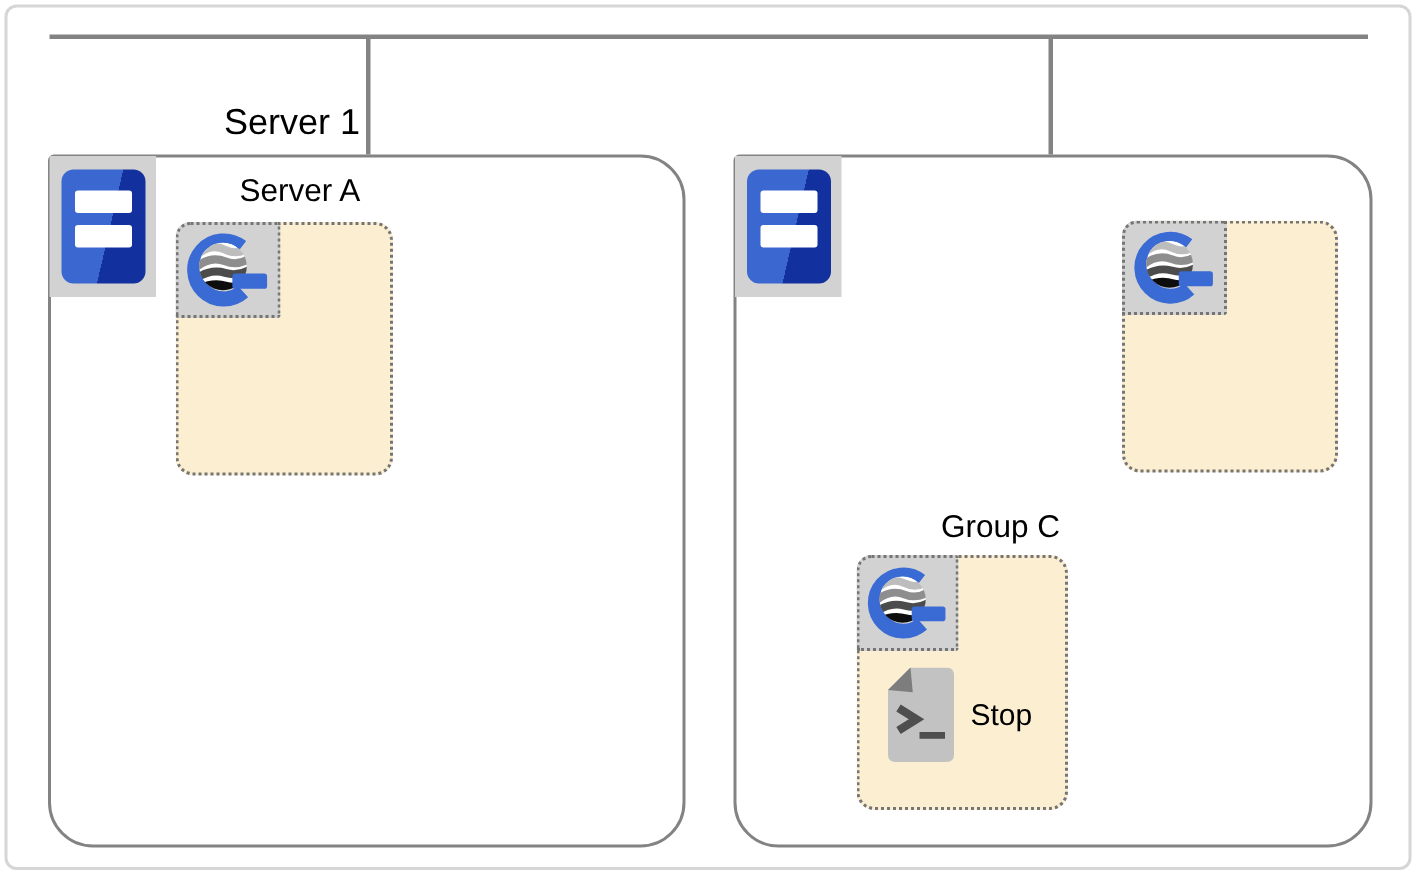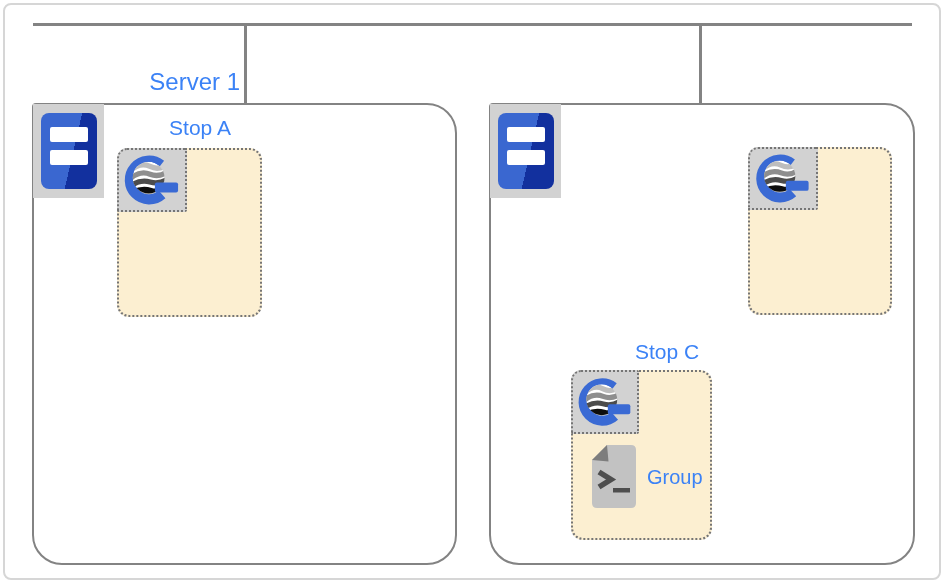--- a/index.html
+++ b/index.html
@@ -2,21 +2,21 @@
 <html><head>
 <meta charset="utf-8">
 <style>
   html,body{margin:0;padding:0;background:#ffffff;font-family:"Liberation Sans",sans-serif;}
   .canvas{position:relative;width:948px;height:586px;background:#ffffff;overflow:hidden;}
   .frame{position:absolute;left:3px;top:3px;width:938px;height:577px;border:2px solid #d6d6d6;border-radius:8px;box-sizing:border-box;}
   .line{position:absolute;background:#838383;}
   .trunk{left:33px;top:23px;width:879px;height:3px;}
   .drop1{left:244px;top:25px;width:3px;height:78px;}
   .drop2{left:699px;top:25px;width:3px;height:78px;}
-  .label{position:absolute;color:#3b82f6;white-space:nowrap;}
+  .label{position:absolute;color:#000000;white-space:nowrap;}
   .server-label{font-size:24px;width:150px;text-align:right;top:68px;}
   .sl1{left:90px;}
   .sl2{left:538px;}
   .group-label{font-size:21px;width:140px;text-align:center;}
   .gl-a{left:130px;top:116px;}
   .gl-b{left:768px;top:117px;}
   .gl-c{left:597px;top:340px;}
   .stop-label{font-size:20px;left:647px;top:466px;width:70px;text-align:left;}
   .server-box{position:absolute;top:103px;width:425px;height:462px;background:#ffffff;
     border:2.5px solid #838383;border-radius:4px 30px 30px 30px;box-sizing:border-box;}
@@ -66,22 +66,22 @@
       <div class="bar bar2"></div>
     </div>
   </div>
   <div class="server-icon si2">
     <div class="tower">
       <div class="bar bar1"></div>
       <div class="bar bar2"></div>
     </div>
   </div>
 
-  <div class="label group-label gl-a">Stop A</div>
-  <div class="label group-label gl-c">Stop C</div>
+  <div class="label group-label gl-a">Server A</div>
+  <div class="label group-label gl-c">Group C</div>
 
   <div class="group-box gb-a"></div>
   <div class="group-box gb-b"></div>
   <div class="group-box gb-c"></div>
 
   <div class="gicon gi-a">
     <svg width="62" height="56" viewBox="0 0 64 58">
       <defs>
           <clipPath id="clip-a">
             <circle cx="28.5" cy="26.5" r="16.5"></circle>
@@ -136,15 +136,15 @@
   </div>
 
   <div class="script-icon">
     <svg width="44" height="63" viewBox="0 0 44 63">
       <path d="M15 0 H39 Q44 0 44 5 V58 Q44 63 39 63 H5 Q0 63 0 58 V15 Z" fill="#c2c2c2"></path>
       <path d="M15 0 L0 15 L16.5 16.5 Z" fill="#7d7d7d"></path>
       <path d="M7 27 L19 34.5 L7 42" fill="none" stroke="#4e4e4e" stroke-width="5.5"></path>
       <rect x="21" y="43" width="17" height="4.5" fill="#4e4e4e"></rect>
     </svg>
   </div>
-  <div class="label stop-label">Group</div>
+  <div class="label stop-label">Stop</div>
 
 </div>
 
 </body></html>

